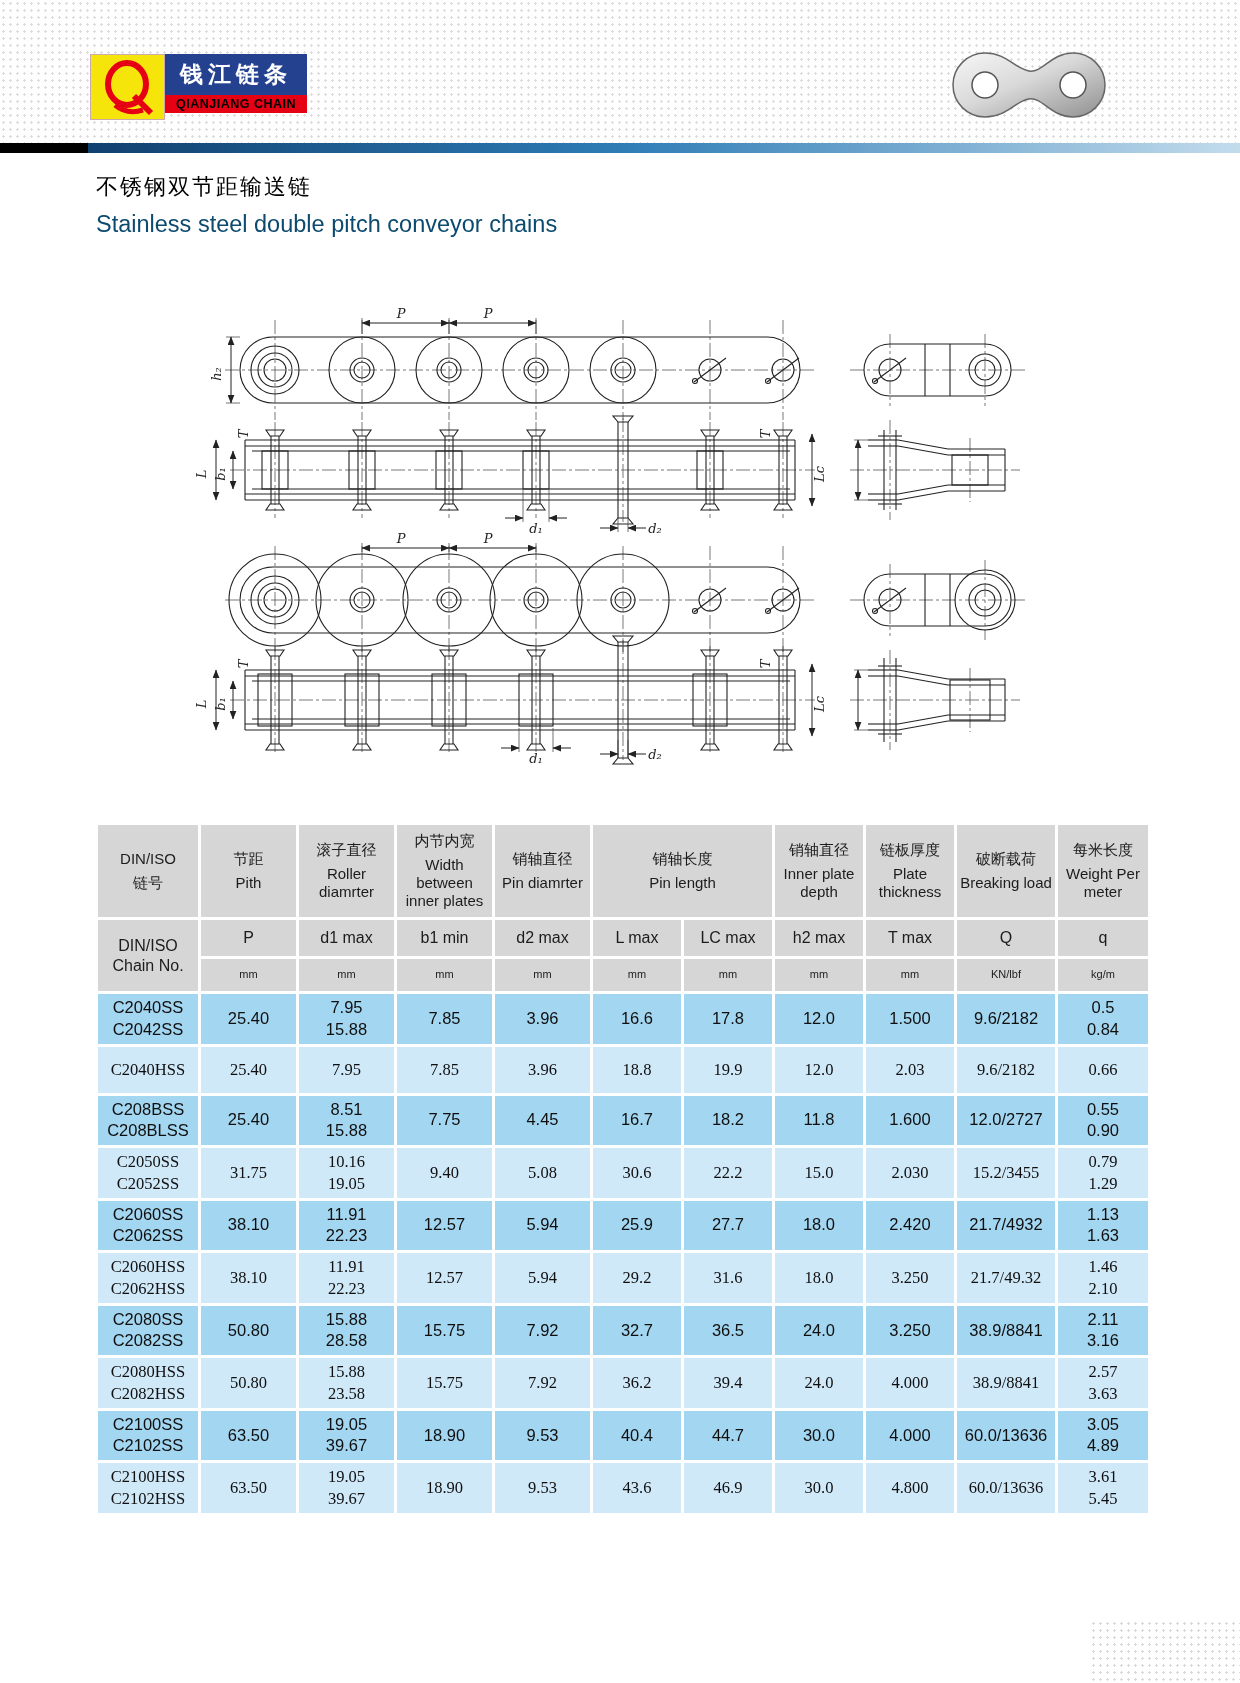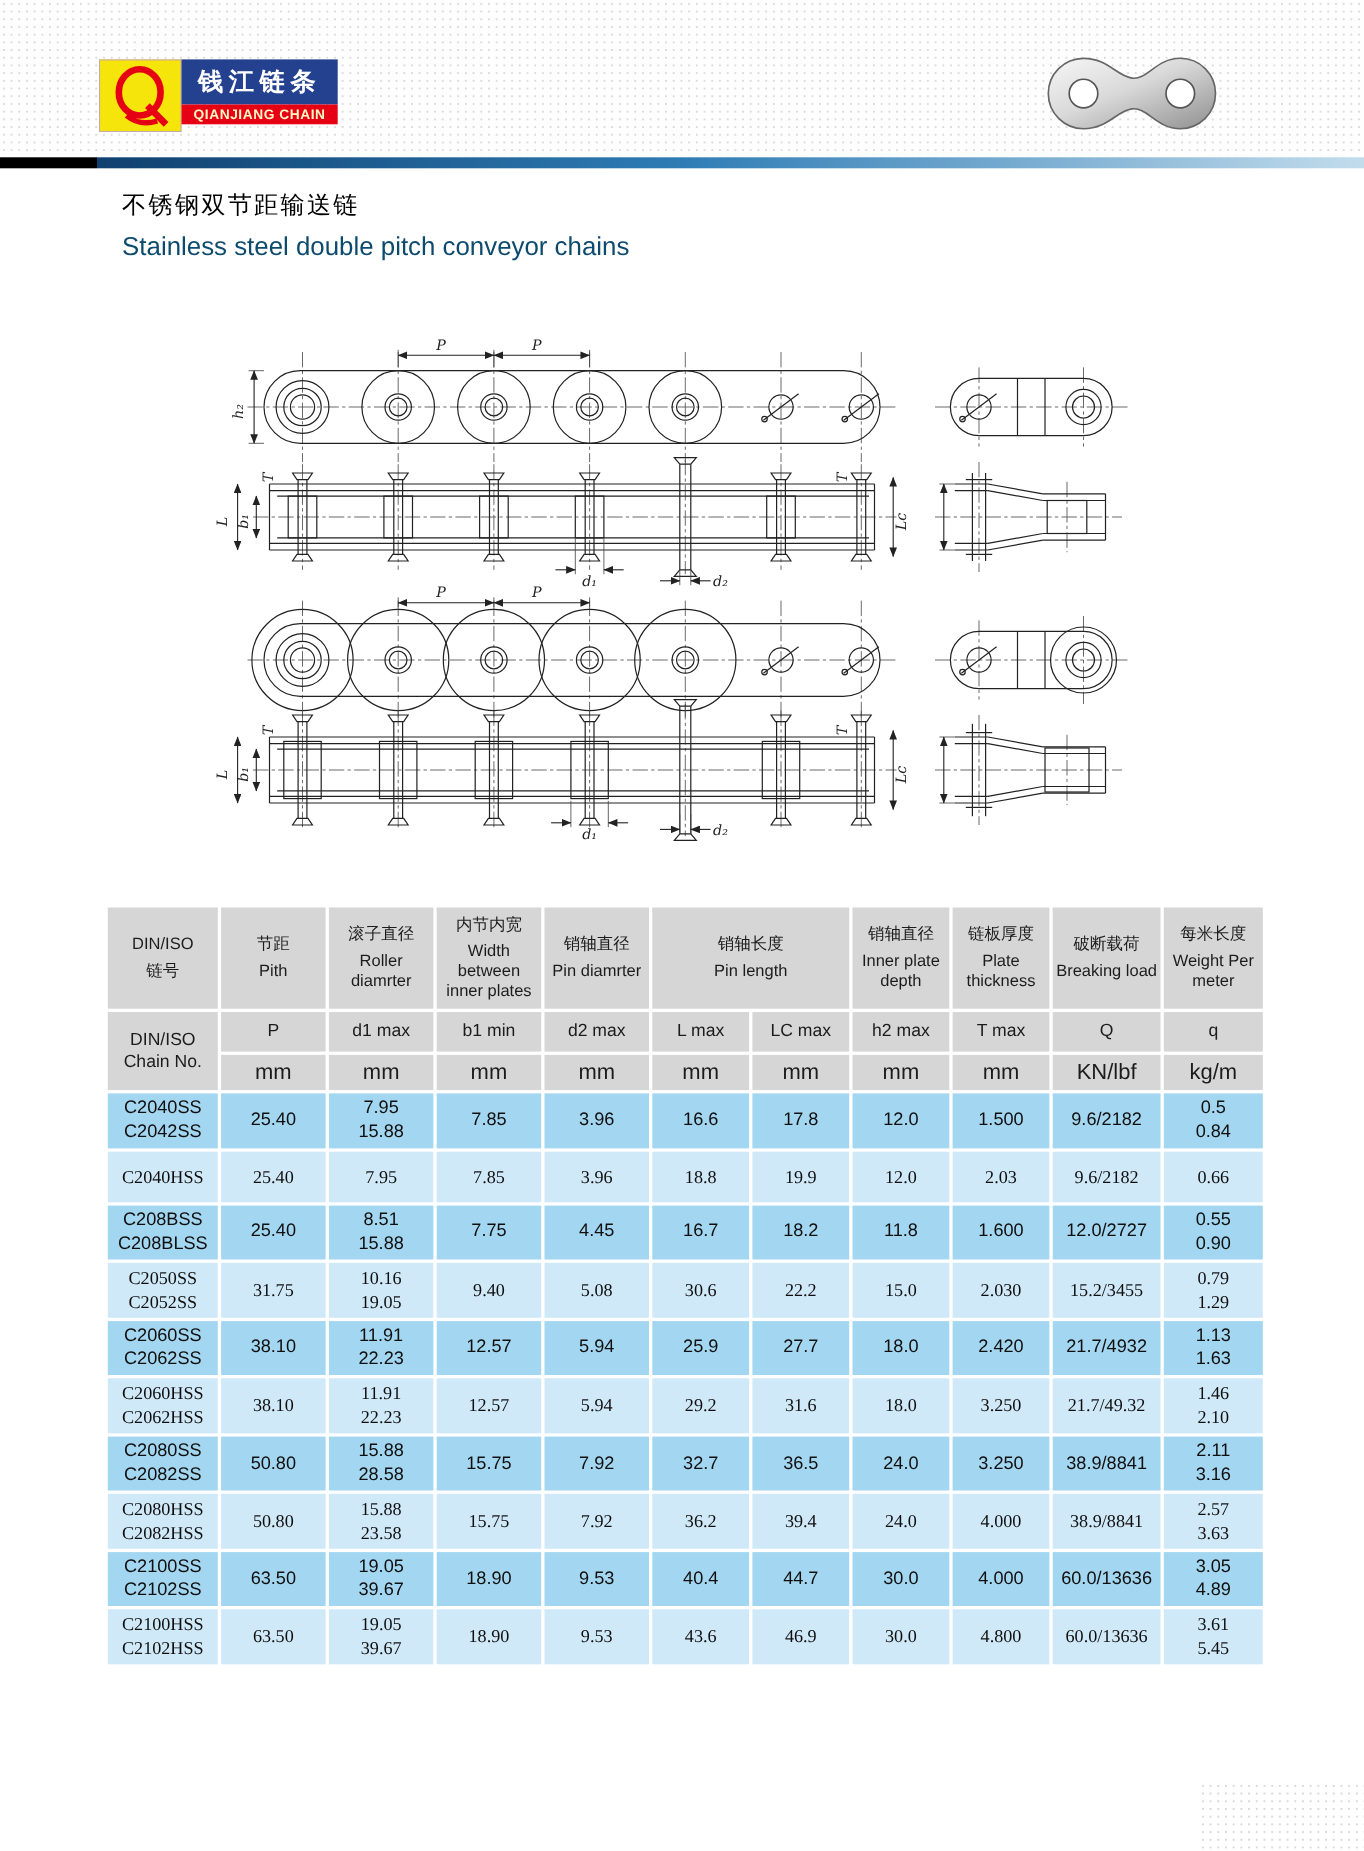--- a/index.html
+++ b/index.html
@@ -20,41 +20,41 @@
   }
   .topbar{
     position:absolute;left:0;top:143px;width:1240px;height:10px;
     background:linear-gradient(90deg,#000 0,#000 88px,#10406f 88px,#2e7cb5 50%,#c2dcec 100%);
   }
   .logo{position:absolute;left:90px;top:54px;display:flex;}
   .logo-mark{width:75px;height:66px;background:#f6e50a;border:1px solid #caa;box-sizing:border-box;}
   .logo-text{display:flex;flex-direction:column;width:142px;height:66px;}
   .logo-cn{background:#24418f;color:#fff;height:41px;display:flex;align-items:center;justify-content:center;
     font-size:23px;font-weight:bold;letter-spacing:5px;}
-  .logo-en{background:#e60013;color:#fef9c3;height:18px;display:flex;align-items:center;justify-content:center;
+  .logo-en{background:#e60013;color:#000000;height:18px;display:flex;align-items:center;justify-content:center;
     font-size:12.5px;font-weight:bold;letter-spacing:0.5px;}
-  .titleblock{position:absolute;left:96px;top:172px;margin-left:15px;}
+  .titleblock{position:absolute;left:96px;top:172px;}
   .title-cn{font-size:22px;color:#000;letter-spacing:2px;}
   .title-en{font-size:23.5px;color:#0c4a6e;margin-top:9px;}
   
   .drawings{position:absolute;left:0;top:290px;}
   .ol{fill:none;stroke:#222;stroke-width:1.1;}
   .cl{fill:none;stroke:#555;stroke-width:0.8;stroke-dasharray:14 3 3 3;}
   .dim{stroke:#222;stroke-width:1;fill:none;}
   .ext{stroke:#444;stroke-width:0.75;fill:none;}
   .dimlab{font-family:"DejaVu Serif", serif;font-style:italic;font-size:13px;fill:#222;}
   
   .spec-table{position:absolute;left:95px;top:822px;}
   table{border-collapse:separate;border-spacing:3px;width:1030px;table-layout:fixed;}
   th,td{text-align:center;vertical-align:middle;padding:3px 1px;}
   thead th{background:#d6d6d6;font-weight:normal;font-size:15px;color:#1c1c1c;line-height:1.2;}
   th.grp{height:86px;}
   .cnline{margin-bottom:6px;}
   th.sym{height:30px;font-size:16px;}
-  th.unit{height:26px;font-size:20px;}
+  th.unit{height:26px;font-size:11px;}
   tbody td{font-size:16.5px;color:#0f0f0f;line-height:1.32;height:40px;}
   tr.dark td{background:#a3d6f0;}
   tr.light td{background:#d0e9f9;font-family:Liberation Serif, serif;}
 </style>
 </head>
 <body>
 
 <div class="dotband"></div>
 
 <div class="logo">

